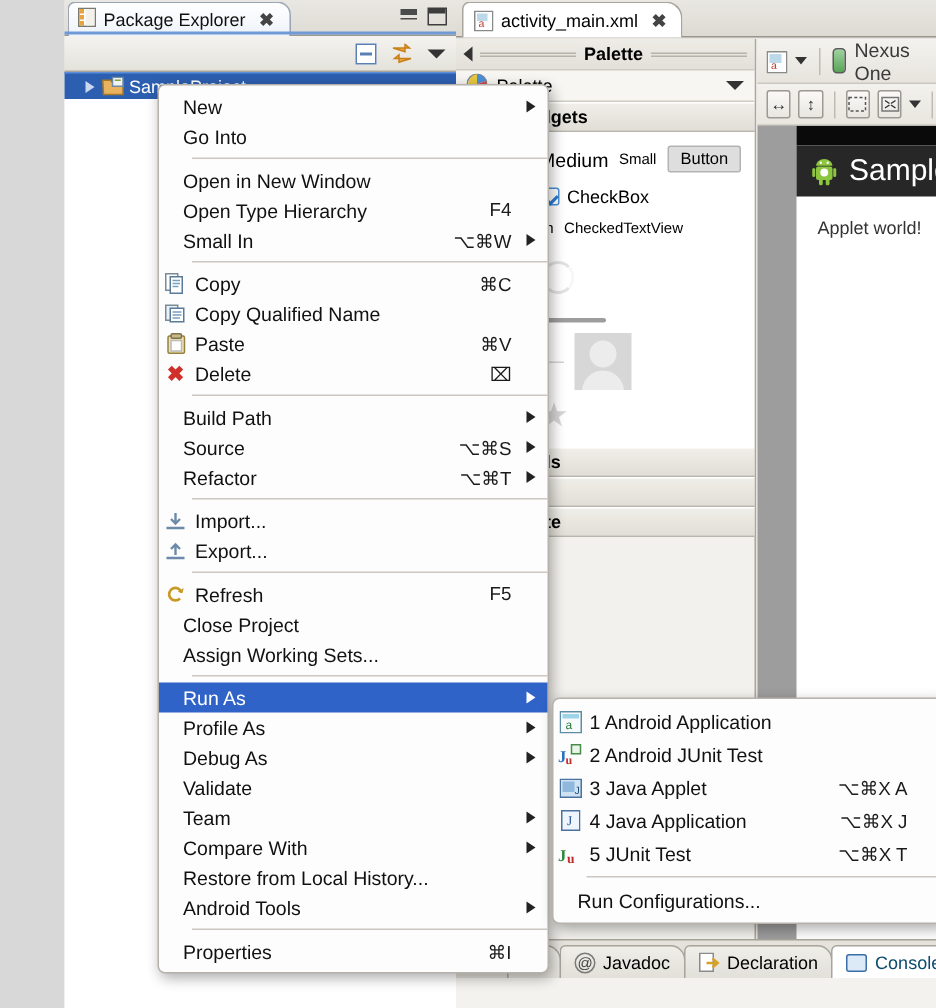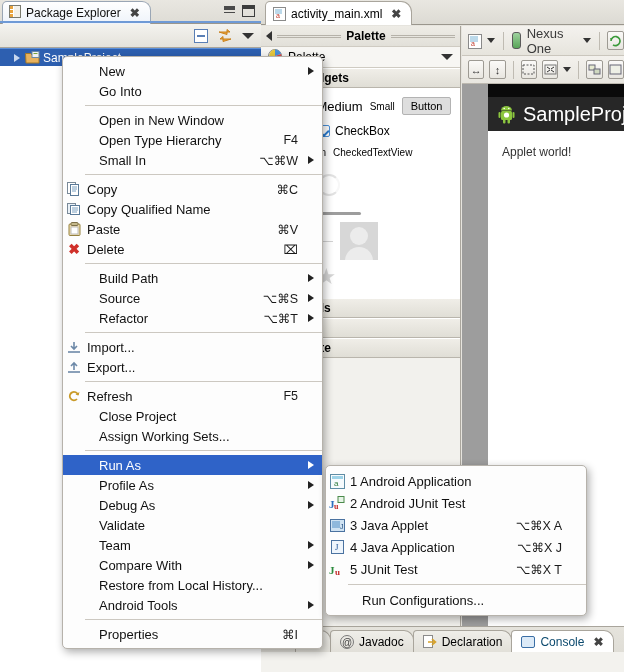--- a/index.html
+++ b/index.html
@@ -7,21 +7,21 @@
   body {
     width:624px; height:672px;
     font-family:"Liberation Sans", sans-serif;
     font-size:12px;
     color:#000;
     background:#d8d8d8;
     overflow:hidden;
     position:relative;
     -webkit-font-smoothing:antialiased;
   }
-  #root { position:absolute; inset:0; }
+  #root { position:absolute; inset:0;margin-left:43px; }
 
   
   .pe-view { position:absolute; left:0; top:0; width:261px; height:672px; background:#eceae4; }
   .pe-tabbar {
     position:absolute; left:0; top:0; width:261px; height:24px;
     background:linear-gradient(to bottom,#e9e7e1,#dedcd5);
     border-bottom:1px solid #9a968d;
   }
   .pe-tab {
     position:absolute; left:2px; top:1px; height:23px;
@@ -140,21 +140,21 @@
     position:absolute; left:62px; top:56px; width:261px;
     background:#fdfdfd; border:1px solid #b6b2ab; border-radius:5px;
     box-shadow:2px 3px 9px rgba(0,0,0,.33);
     padding:4px 0; z-index:50;
   }
   .mi { height:20px; display:flex; align-items:center; padding:0 8px 0 0; position:relative; font-size:13px; color:#111; }
   .mi .mi-icon { width:22px; display:flex; justify-content:center; align-items:center; flex:0 0 22px; }
   .mi .mi-label { flex:1; white-space:nowrap; padding-left:2px; }
   .mi .mi-key { color:#1a1a1a; font-size:12.5px; margin-right:4px; white-space:nowrap; font-family:"Liberation Sans", sans-serif;}
   .mi .mi-arrow { width:0;height:0;border-top:4.5px solid transparent;border-bottom:4.5px solid transparent;border-left:6px solid #222; margin-left:6px;}
-  .mi.noicon .mi-label { padding-left:36px; }
+  .mi.noicon .mi-label { padding-left:16px; }
   .mi.sel { background:#2f63c8; color:#fff; }
   .mi.sel .mi-arrow { border-left-color:#fff; }
   .mi-sep { height:1px; background:#ccc8c1; margin:4px 0 4px 22px; }
 
   
   .sub-menu {
     position:absolute; left:325px; top:465px; width:262px;
     background:#fdfdfd; border:1px solid #b6b2ab; border-radius:5px;
     box-shadow:2px 3px 9px rgba(0,0,0,.33);
     padding:4px 0; z-index:60;

